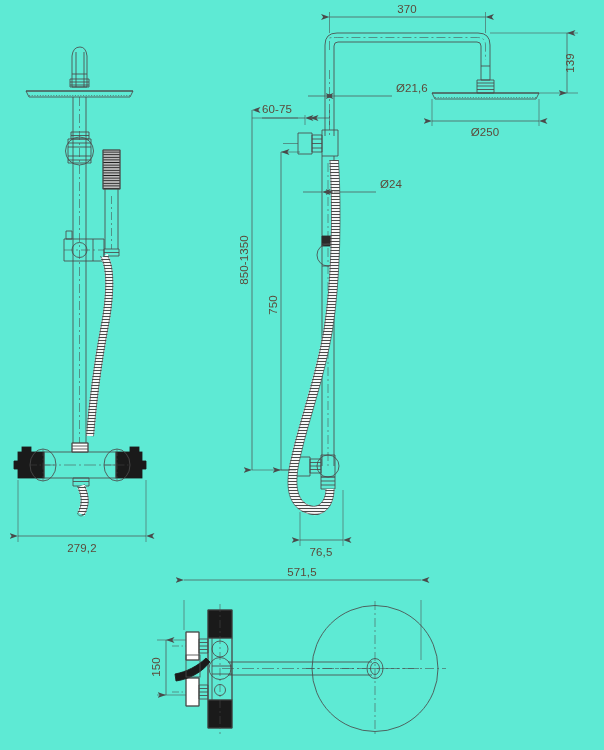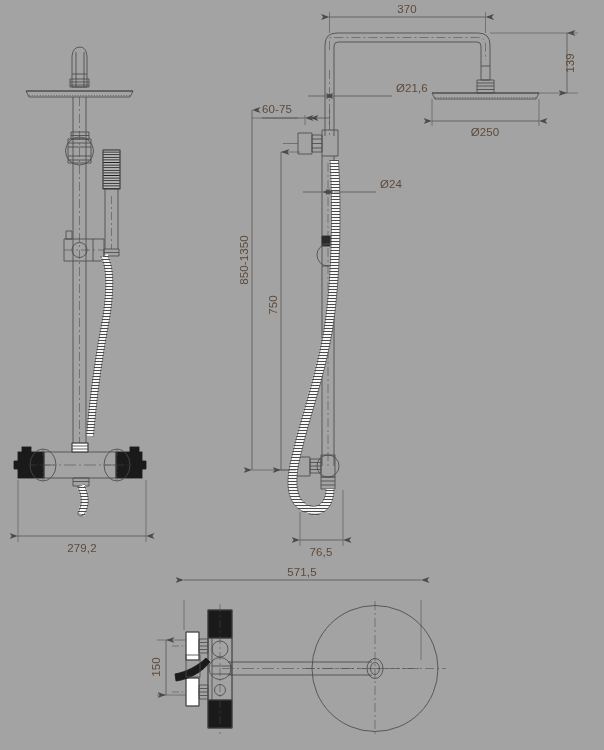--- a/index.html
+++ b/index.html
@@ -11,21 +11,21 @@
   body {
     width: 604px;
     height: 750px;
     font-family: "Liberation Sans", sans-serif;
     overflow: hidden;
   }
   #sheet {
     position: relative;
     width: 604px;
     height: 750px;
-    background: #a3a3a3;
+    background: #5eead4;
   }
   #sheet svg {
     display: block;
     position: absolute;
     top: 0;
     left: 0;
   }
   .dim-text {
     font-family: "Liberation Sans", sans-serif;
     font-size: 11.5px;

